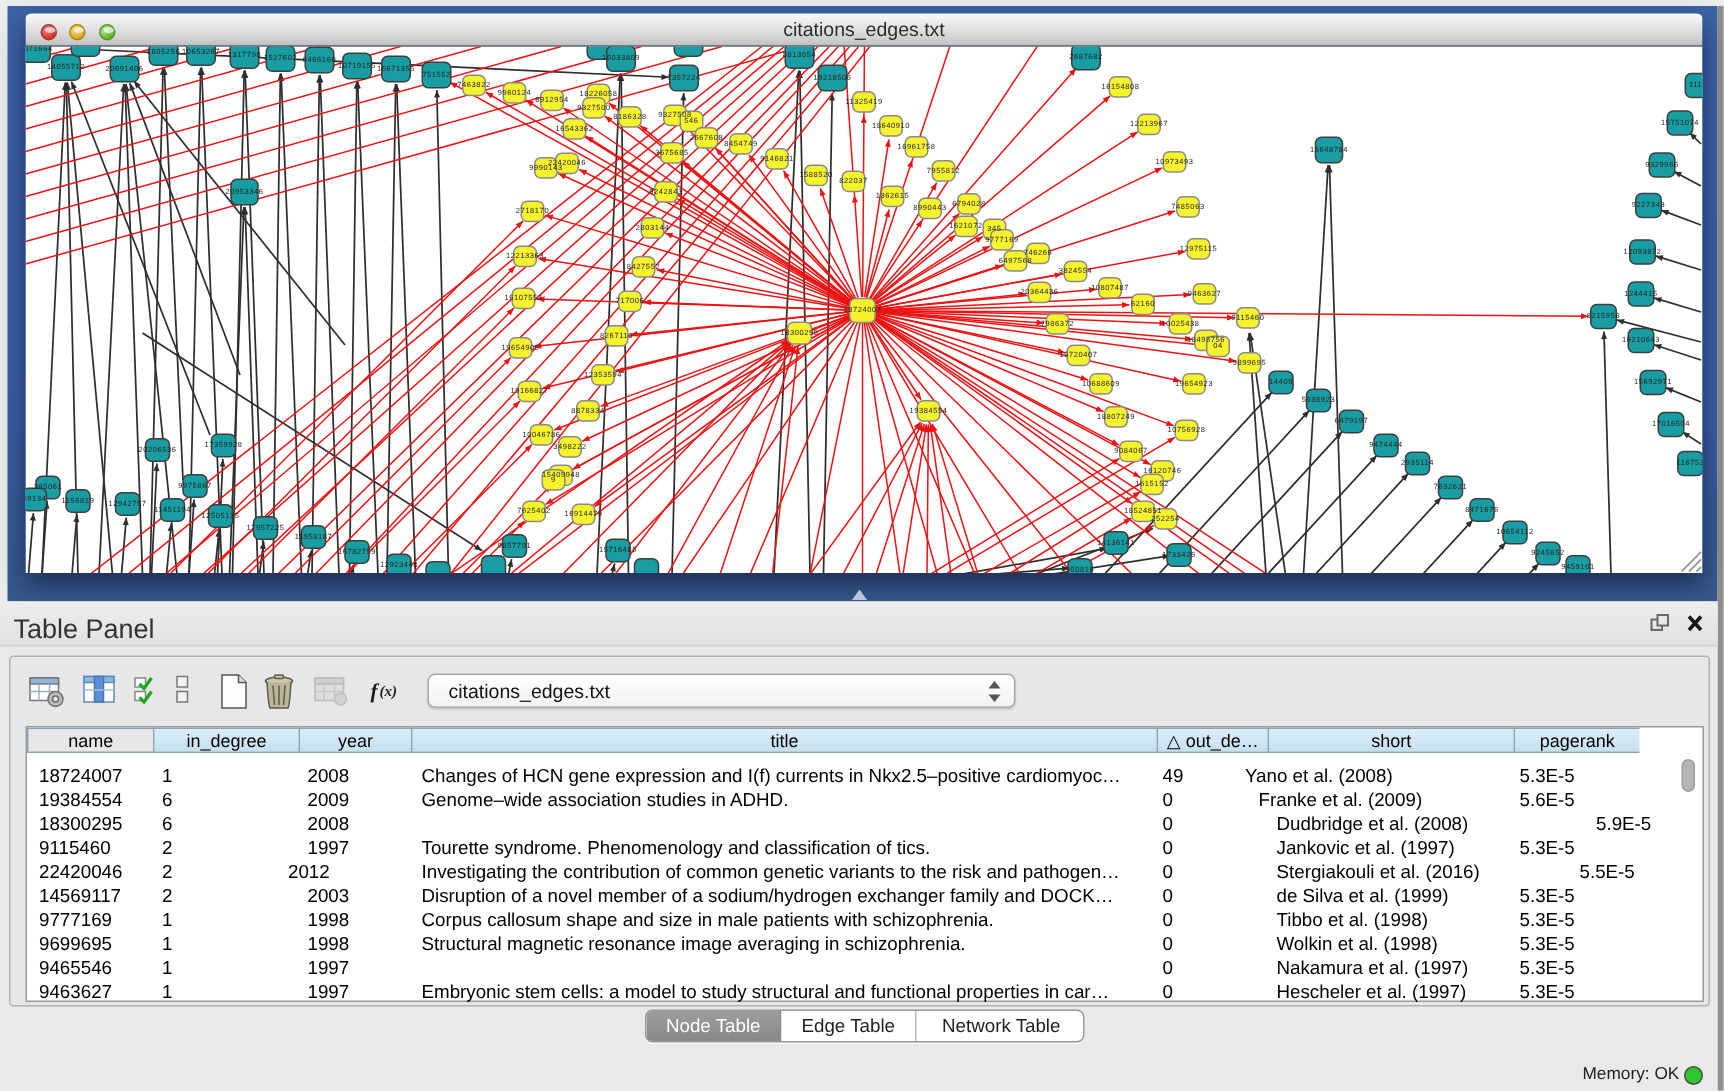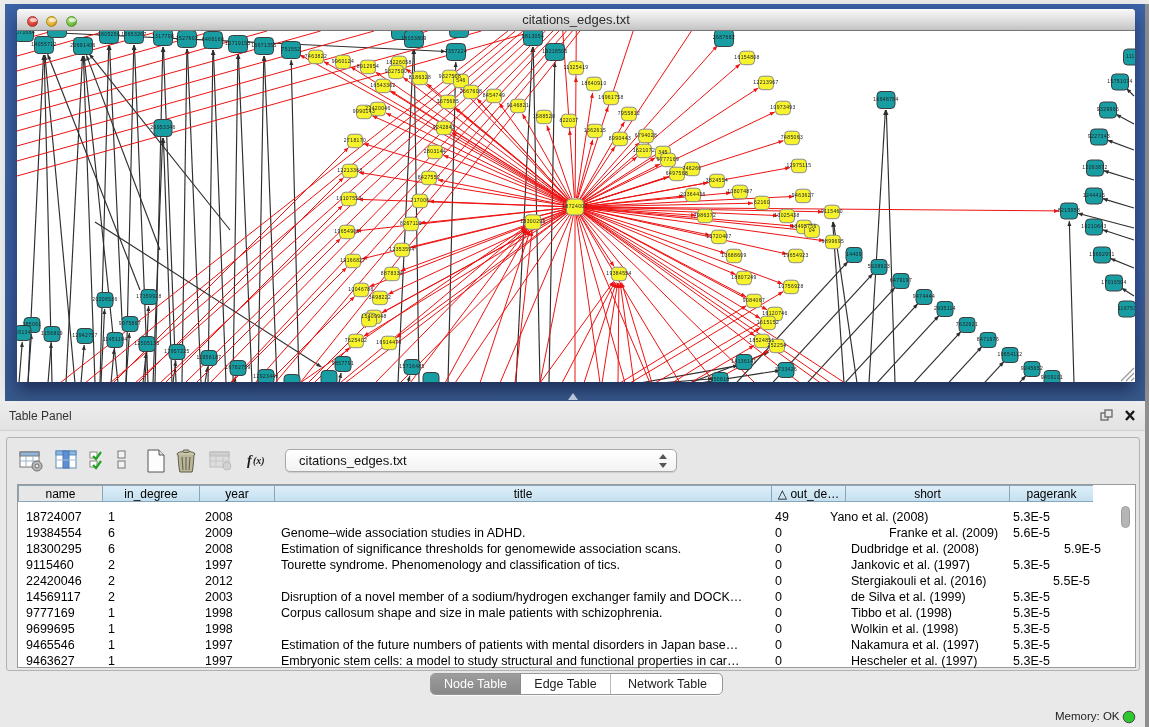--- a/index.html
+++ b/index.html
@@ -4,21 +4,21 @@
 body{font-family:"Liberation Sans",sans-serif;width:1149px;height:727px;overflow:hidden;background:#ececec;position:relative}
 #bluebg{left:5px;top:4px;width:1140px;height:397px;background:linear-gradient(#3d64a8,#3a5fa3 70%,#37598c);position:absolute}
 #rstrip{left:1145px;top:4px;width:4px;height:723px;background:#8f8f8f;position:absolute}
 #panelbg{left:0;top:401px;width:1145px;height:326px;background:#e9e9e9;position:absolute}
 #win{left:17px;top:9px;width:1118px;height:373px;position:absolute;box-shadow:0 8px 18px rgba(0,0,25,.5);border-radius:4px 4px 0 0}
 #titlebar{left:0;top:0;width:1118px;height:22px;position:absolute;background:linear-gradient(#f9f9f9,#dedede 55%,#c8c8c8 92%,#c0c0c0);border-bottom:1px solid #787878;border-radius:4px 4px 0 0;box-shadow:inset 0 1px 0 #fff}
 #title{width:100%;text-align:center;font-size:13px;color:#2c2c2c;line-height:21px}
 .tl{position:absolute;top:6.5px;width:11px;height:11px;border-radius:50%}
 .tl i{position:absolute;left:2px;top:1px;width:7px;height:4px;border-radius:50%;background:rgba(255,255,255,.65)}
 #tp_band{left:0;top:401px;width:1145px;height:30px;background:linear-gradient(#ededed,#e2e2e2);border-bottom:1px solid #d2d2d2;position:absolute}
-#tp_band span{position:absolute;left:9px;top:8px;font-size:12px;color:#333}
+#tp_band span{position:absolute;left:9px;top:8px;font-size:18px;color:#333}
 #innerpanel{left:6px;top:437px;width:1134px;height:234px;background:#e7e7e7;border:1px solid #b2b2b2;border-radius:3px;position:absolute}
 #combo{left:285px;top:449px;width:392px;height:23px;background:linear-gradient(#ffffff,#f2f2f2);border:1px solid #a8a8a8;border-radius:5px;position:absolute;box-shadow:0 1px 1px rgba(0,0,0,.12)}
 #combo span{position:absolute;left:13px;top:3px;font-size:13px;color:#111}
 #tablebox{left:17px;top:484px;width:1119px;height:184px;background:#fff;border:1px solid #9a9a9a;position:absolute}
 .th{position:absolute;top:485px;height:17px;background:linear-gradient(#ddeef8,#c5e0f0);border:1px solid #88a5ba;border-right:none;font-size:12px;text-align:center;line-height:17px;color:#000}
 .tr{position:absolute;height:16px;font-size:12.5px;color:#000;width:1122px}
 .tr span{position:absolute;top:1px;white-space:nowrap}
 #tabs{left:430px;top:673px;width:293px;height:22px;position:absolute;border:1px solid #979797;border-radius:5px;background:#fff;box-shadow:0 1px 0 rgba(255,255,255,.7)}
 .seg{position:absolute;top:0;height:20px;font-size:12.5px;text-align:center;line-height:20px;color:#222}
 #mem{position:absolute;left:1055px;top:710px;font-size:11.5px;color:#222}
@@ -795,55 +795,56 @@
 <div class="th" style="left:102px;width:97px">in_degree</div>
 <div class="th" style="left:199px;width:75px">year</div>
 <div class="th" style="left:274px;width:497px">title</div>
 <div class="th" style="left:771px;width:74px">△ out_de…</div>
 <div class="th" style="left:845px;width:164px">short</div>
 <div class="th" style="left:1009px;width:84px">pagerank</div>
 <div class="tr" style="top:509px">
     <span style="left:26px">18724007</span>
     <span style="left:108px">1</span>
     <span style="left:205px">2008</span>
+    <span style="left:281px">Changes of HCN gene expression and I(f) currents in Nkx2.5–positive cardiomyoc…</span>
     <span style="left:775px">49</span>
     <span style="left:830px">Yano et al. (2008)</span>
     <span style="left:1013px">5.3E-5</span>
   </div>
 <div class="tr" style="top:525px">
     <span style="left:26px">19384554</span>
     <span style="left:108px">6</span>
     <span style="left:205px">2009</span>
     <span style="left:281px">Genome–wide association studies in ADHD.</span>
     <span style="left:775px">0</span>
-    <span style="left:889px">Franke et al. (2009)</span>
+    <span style="left:839px">Franke et al. (2009)</span>
     <span style="left:1013px">5.6E-5</span>
   </div>
 <div class="tr" style="top:541px">
     <span style="left:26px">18300295</span>
     <span style="left:108px">6</span>
     <span style="left:205px">2008</span>
-    <span style="left:281px">Estimation of significance thresholds for genomewide association scans.</span>
     <span style="left:775px">0</span>
     <span style="left:851px">Dudbridge et al. (2008)</span>
     <span style="left:1064px">5.9E-5</span>
   </div>
 <div class="tr" style="top:557px">
     <span style="left:26px">9115460</span>
     <span style="left:108px">2</span>
     <span style="left:205px">1997</span>
     <span style="left:281px">Tourette syndrome. Phenomenology and classification of tics.</span>
     <span style="left:775px">0</span>
     <span style="left:851px">Jankovic et al. (1997)</span>
     <span style="left:1013px">5.3E-5</span>
   </div>
 <div class="tr" style="top:573px">
     <span style="left:26px">22420046</span>
     <span style="left:108px">2</span>
-    <span style="left:205px">2012</span>
+    <span style="left:192px">2012</span>
+    <span style="left:281px">Investigating the contribution of common genetic variants to the risk and pathogen…</span>
     <span style="left:775px">0</span>
     <span style="left:851px">Stergiakouli et al. (2016)</span>
     <span style="left:1053px">5.5E-5</span>
   </div>
 <div class="tr" style="top:589px">
     <span style="left:26px">14569117</span>
     <span style="left:108px">2</span>
     <span style="left:205px">2003</span>
     <span style="left:281px">Disruption of a novel member of a sodium/hydrogen exchanger family and DOCK…</span>
     <span style="left:775px">0</span>
@@ -856,29 +857,29 @@
     <span style="left:205px">1998</span>
     <span style="left:281px">Corpus callosum shape and size in male patients with schizophrenia.</span>
     <span style="left:775px">0</span>
     <span style="left:851px">Tibbo et al. (1998)</span>
     <span style="left:1013px">5.3E-5</span>
   </div>
 <div class="tr" style="top:621px">
     <span style="left:26px">9699695</span>
     <span style="left:108px">1</span>
     <span style="left:205px">1998</span>
+    <span style="left:281px">Structural magnetic resonance image averaging in schizophrenia.</span>
     <span style="left:775px">0</span>
     <span style="left:851px">Wolkin et al. (1998)</span>
     <span style="left:1013px">5.3E-5</span>
   </div>
 <div class="tr" style="top:637px">
     <span style="left:26px">9465546</span>
     <span style="left:108px">1</span>
     <span style="left:205px">1997</span>
-    <span style="left:281px">Estimation of the future numbers of patients with mental disorders in Japan base…</span>
     <span style="left:775px">0</span>
     <span style="left:851px">Nakamura et al. (1997)</span>
     <span style="left:1013px">5.3E-5</span>
   </div>
 <div class="tr" style="top:653px">
     <span style="left:26px">9463627</span>
     <span style="left:108px">1</span>
     <span style="left:205px">1997</span>
     <span style="left:281px">Embryonic stem cells: a model to study structural and functional properties in car…</span>
     <span style="left:775px">0</span>

